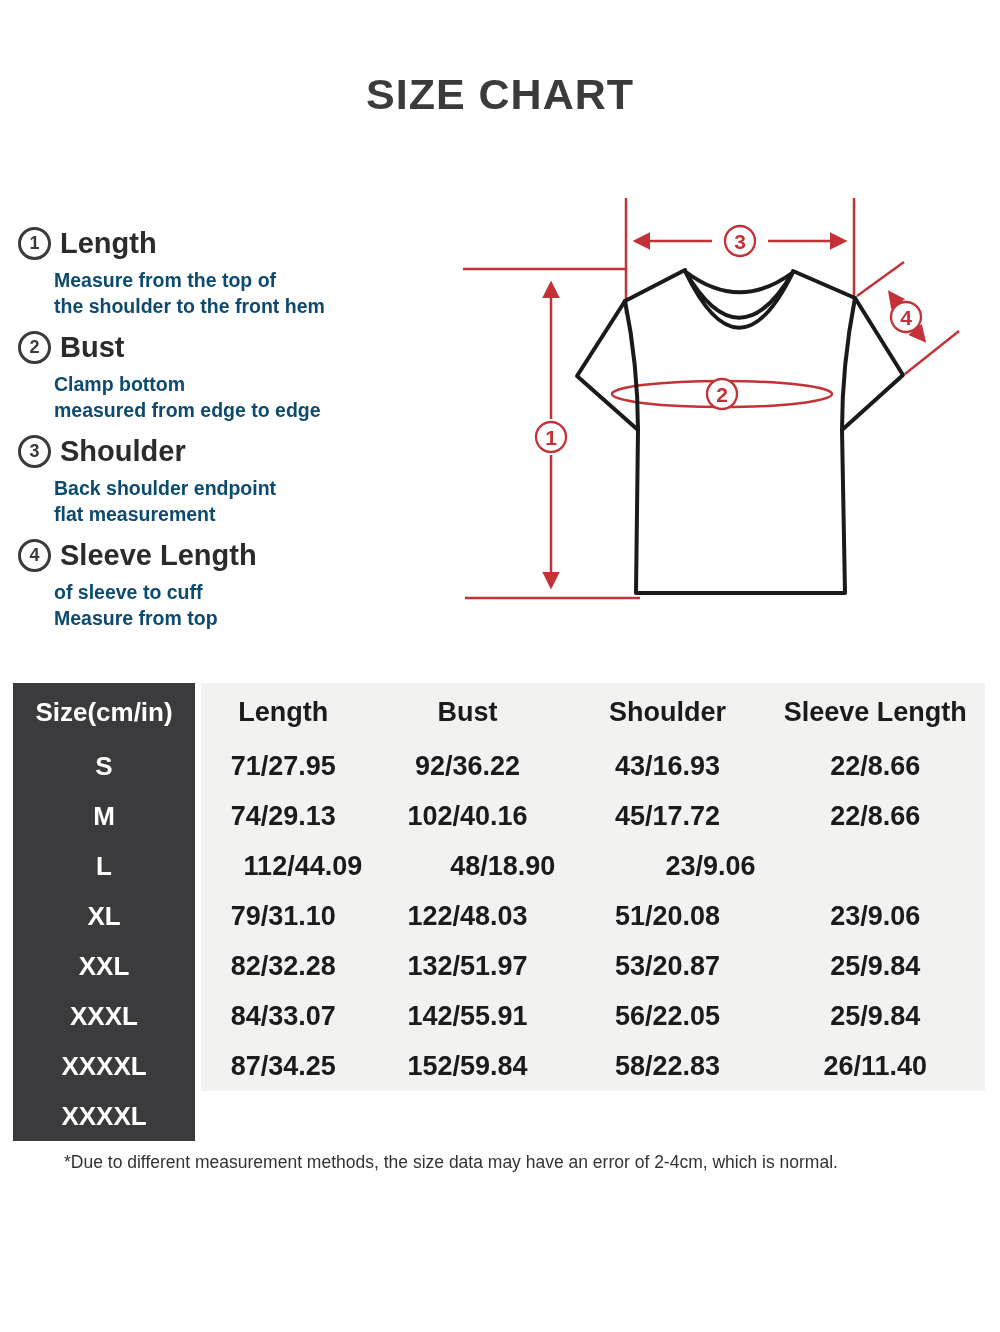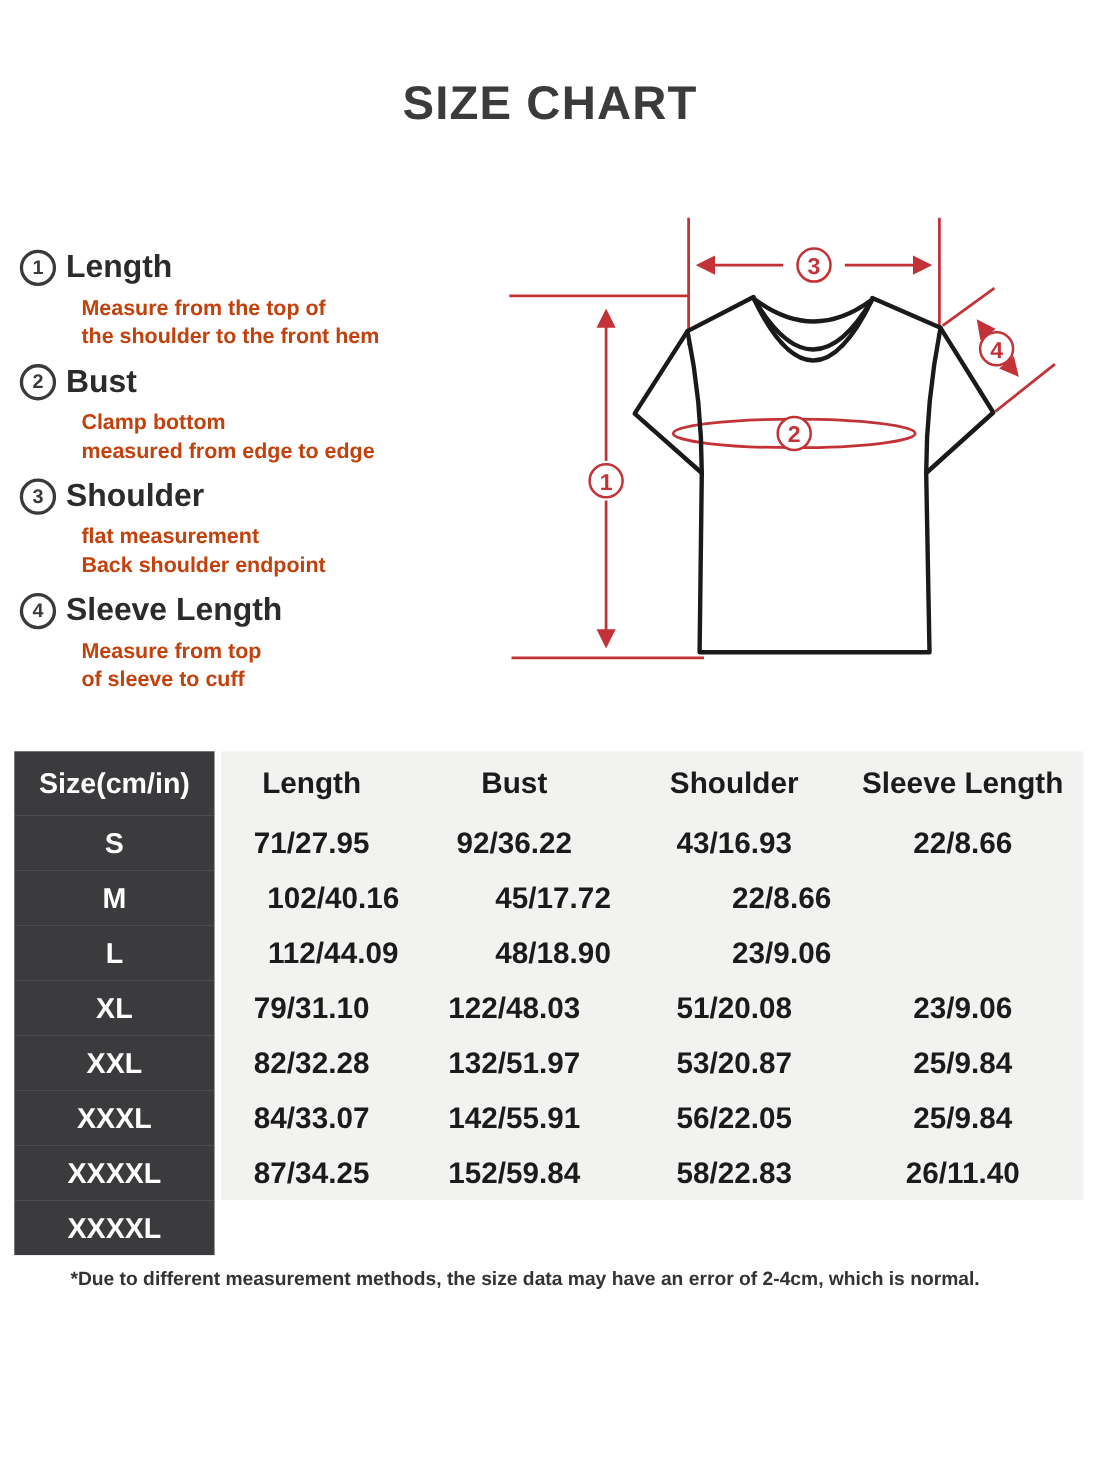--- a/index.html
+++ b/index.html
@@ -23,22 +23,22 @@
   .instruction{margin-bottom:12px;}
   .ihead{display:flex;align-items:center;height:32px;}
   .num-circle{
     width:27px;height:27px;border:3px solid #3a3a3a;border-radius:50%;
     display:inline-flex;align-items:center;justify-content:center;
     font-size:18px;font-weight:bold;color:#3a3a3a;flex:0 0 auto;
     margin-right:9px;
   }
   .term{font-size:29px;font-weight:bold;color:#2b2b2b;}
   .idesc{
-    margin:8px 0 0 56px;
-    font-size:19.5px;font-weight:bold;color:#c2410c;line-height:26px;
+    margin:8px 0 0 36px;
+    font-size:19.5px;font-weight:bold;color:#0c4a6e;line-height:26px;
   }
   
   .diagram{position:absolute;left:430px;top:185px;width:570px;height:465px;}
   
   .size-table{position:absolute;left:13px;top:683px;width:972px;}
   .trow{display:flex;height:50px;}
   .trow.header{height:58px;}
   .cell{display:flex;align-items:center;justify-content:center;}
   .size-col{
     width:182px;flex:0 0 auto;margin-right:6px;
@@ -48,21 +48,21 @@
   .trow.header .size-col{font-size:26px;}
   .data-area{flex:1;display:flex;background:#f2f2f1;}
   .dcell{font-weight:bold;font-size:27px;color:#1b1b1b;}
   .c1{width:21%;}
   .c2{width:26%;}
   .c3{width:25%;}
   .c4{width:28%;}
   
   .footnote{
     position:absolute;left:64px;top:1152px;width:900px;
-    font-size:17.5px;font-weight:bold;color:#333333;
+    font-size:17.5px;font-weight:normal;color:#333333;
   }
 </style>
 </head>
 <body>
 
 <div class="title">SIZE CHART</div>
 
 <div class="instructions">
   <div class="instruction">
     <div class="ihead">
@@ -83,32 +83,32 @@
       <div>Clamp bottom</div>
       <div>measured from edge to edge</div>
     </div>
   </div>
   <div class="instruction">
     <div class="ihead">
       <span class="num-circle">3</span>
       <span class="term">Shoulder</span>
     </div>
     <div class="idesc">
+      <div>Back shoulder endpoint</div>
       <div>flat measurement</div>
-      <div>Back shoulder endpoint</div>
     </div>
   </div>
   <div class="instruction">
     <div class="ihead">
       <span class="num-circle">4</span>
       <span class="term">Sleeve Length</span>
     </div>
     <div class="idesc">
+      <div>of sleeve to cuff</div>
       <div>Measure from top</div>
-      <div>of sleeve to cuff</div>
     </div>
   </div>
 </div>
 
 <svg class="diagram" viewBox="430 185 570 465" xmlns="http://www.w3.org/2000/svg">
   <defs>
     <marker id="arr" viewBox="0 0 10 10" refX="8" refY="5" markerWidth="7" markerHeight="7" orient="auto">
       <path d="M0,0 L10,5 L0,10 z" fill="#c33237"></path>
     </marker>
   </defs>
@@ -172,20 +172,21 @@
     <div class="data-area">
       <div class="cell dcell c1">71/27.95</div>
       <div class="cell dcell c2">92/36.22</div>
       <div class="cell dcell c3">43/16.93</div>
       <div class="cell dcell c4">22/8.66</div>
     </div>
   </div>
   <div class="trow">
     <div class="cell size-col">M</div>
     <div class="data-area">
+      <div class="cell dcell c1">74/29.13</div>
       <div class="cell dcell c2">102/40.16</div>
       <div class="cell dcell c3">45/17.72</div>
       <div class="cell dcell c4">22/8.66</div>
     </div>
   </div>
   <div class="trow">
     <div class="cell size-col">L</div>
     <div class="data-area">
       <div class="cell dcell c2">112/44.09</div>
       <div class="cell dcell c3">48/18.90</div>

